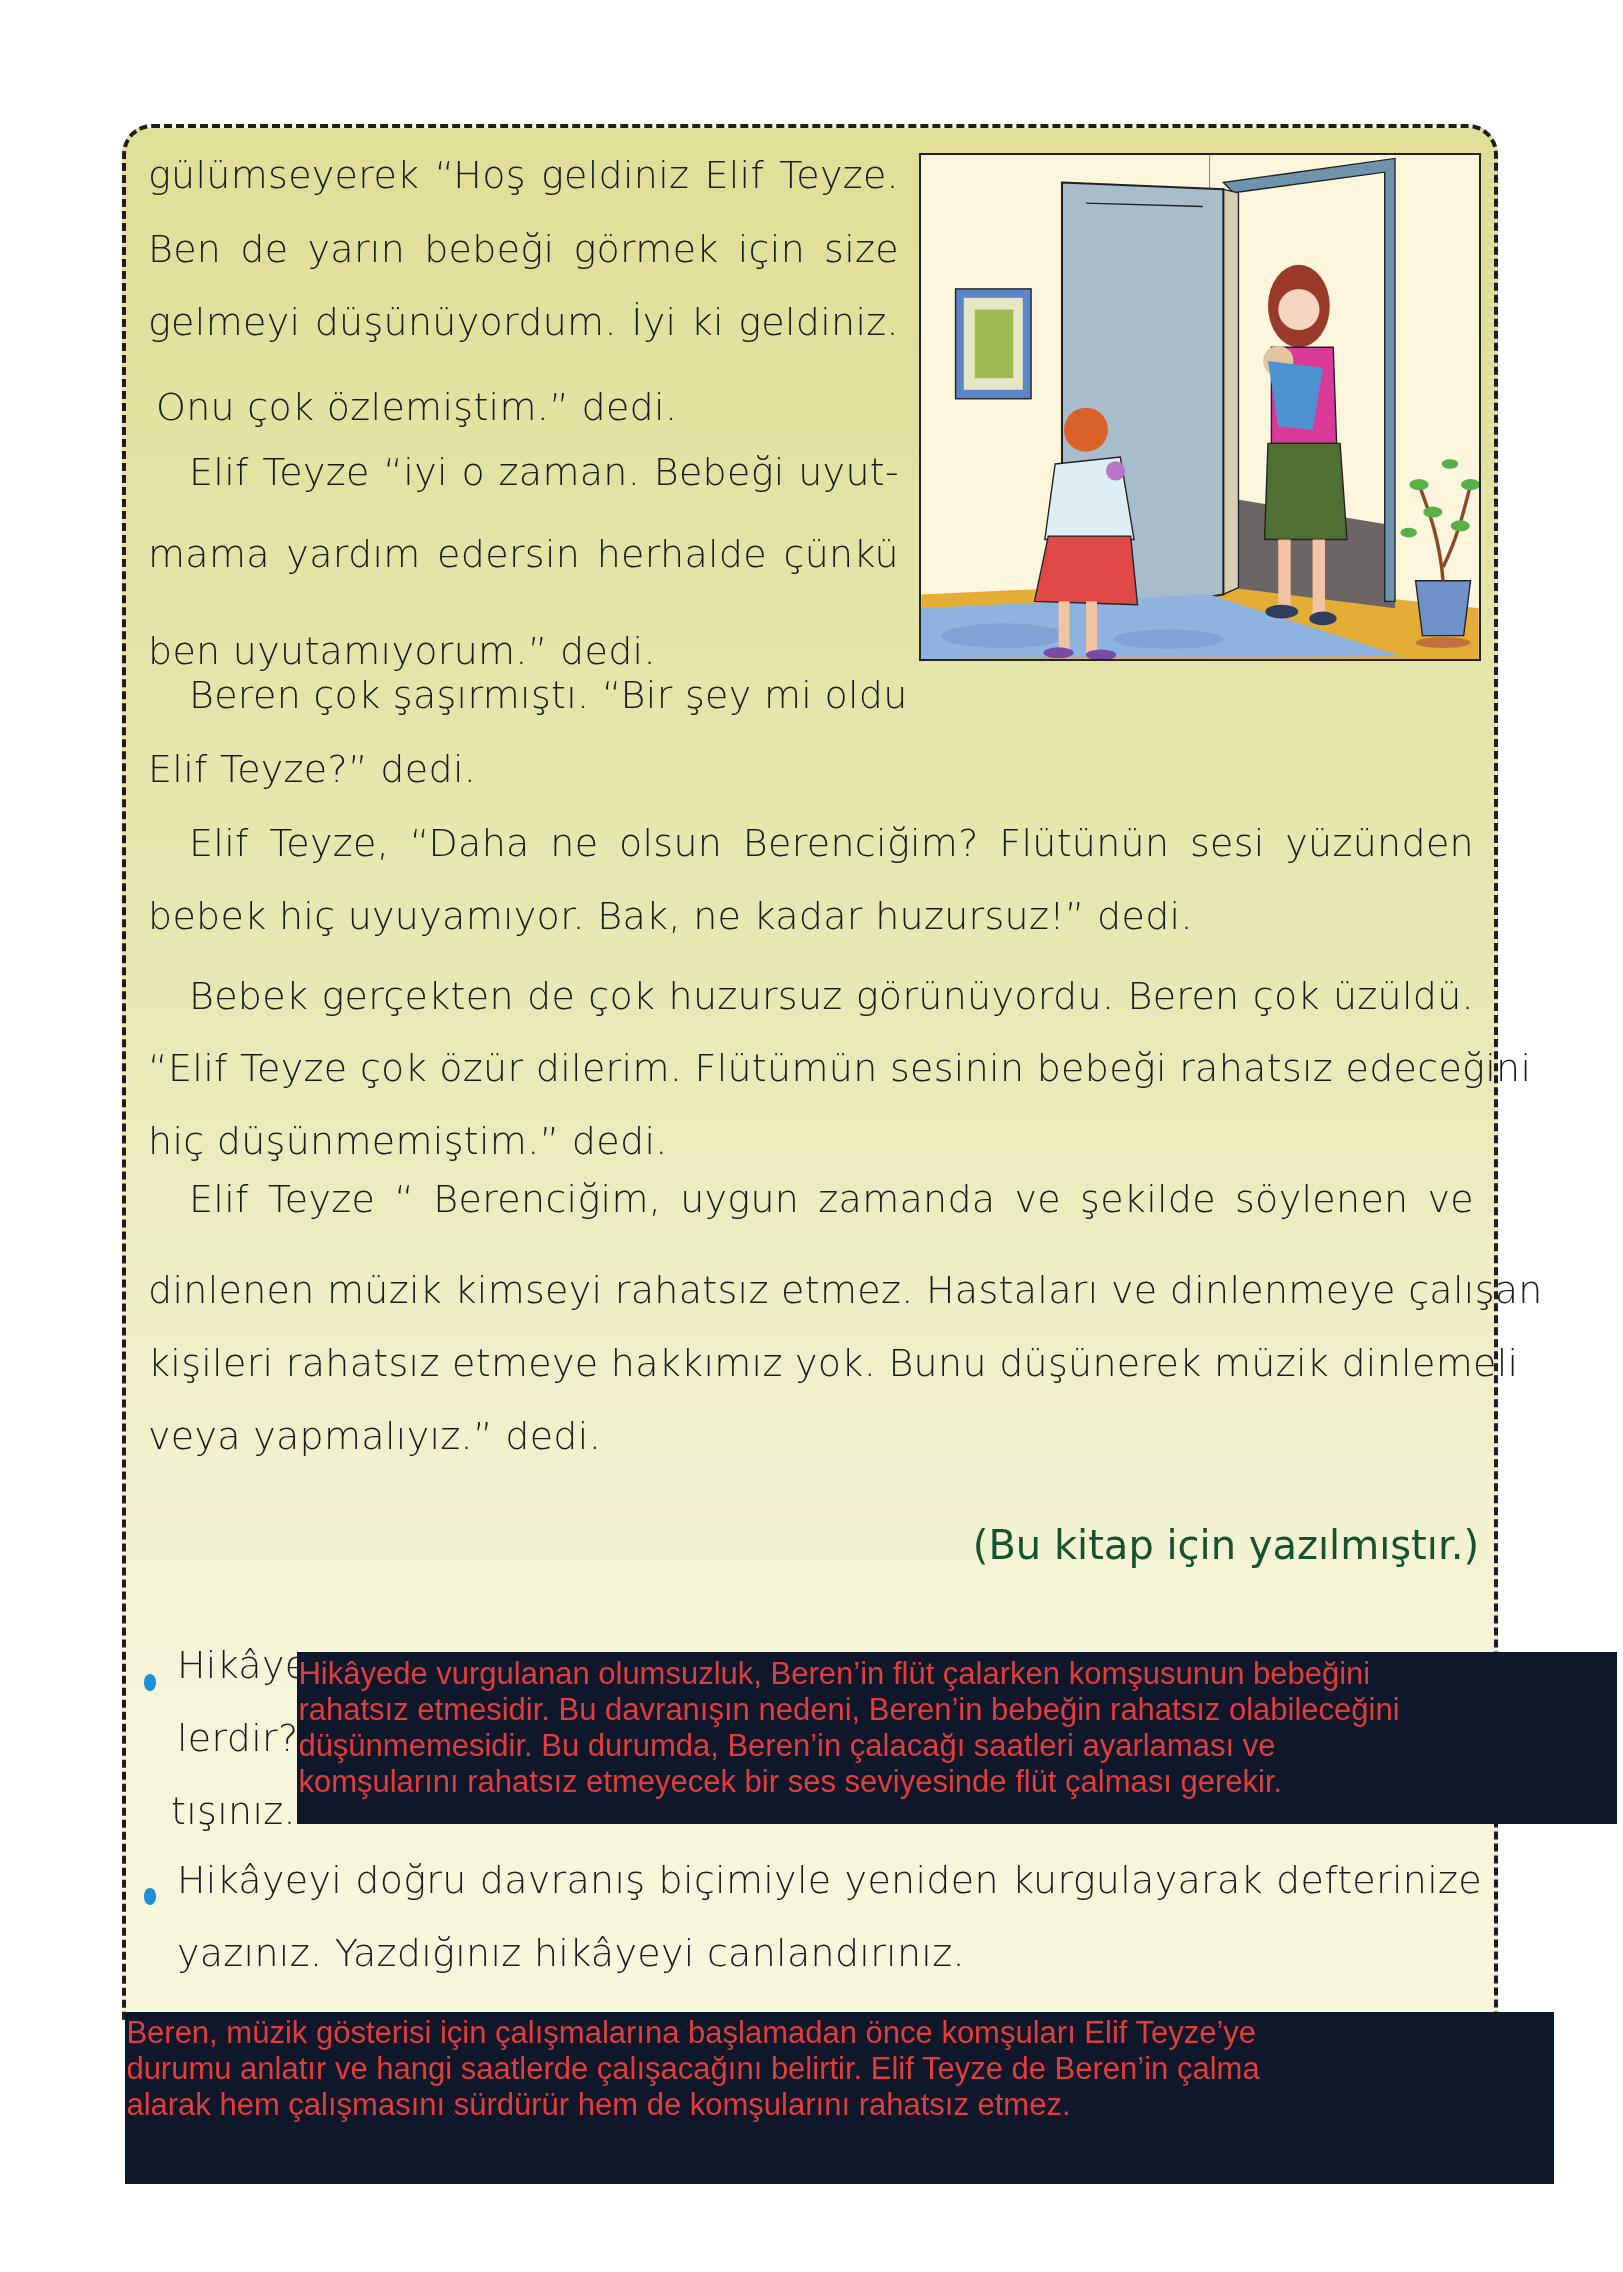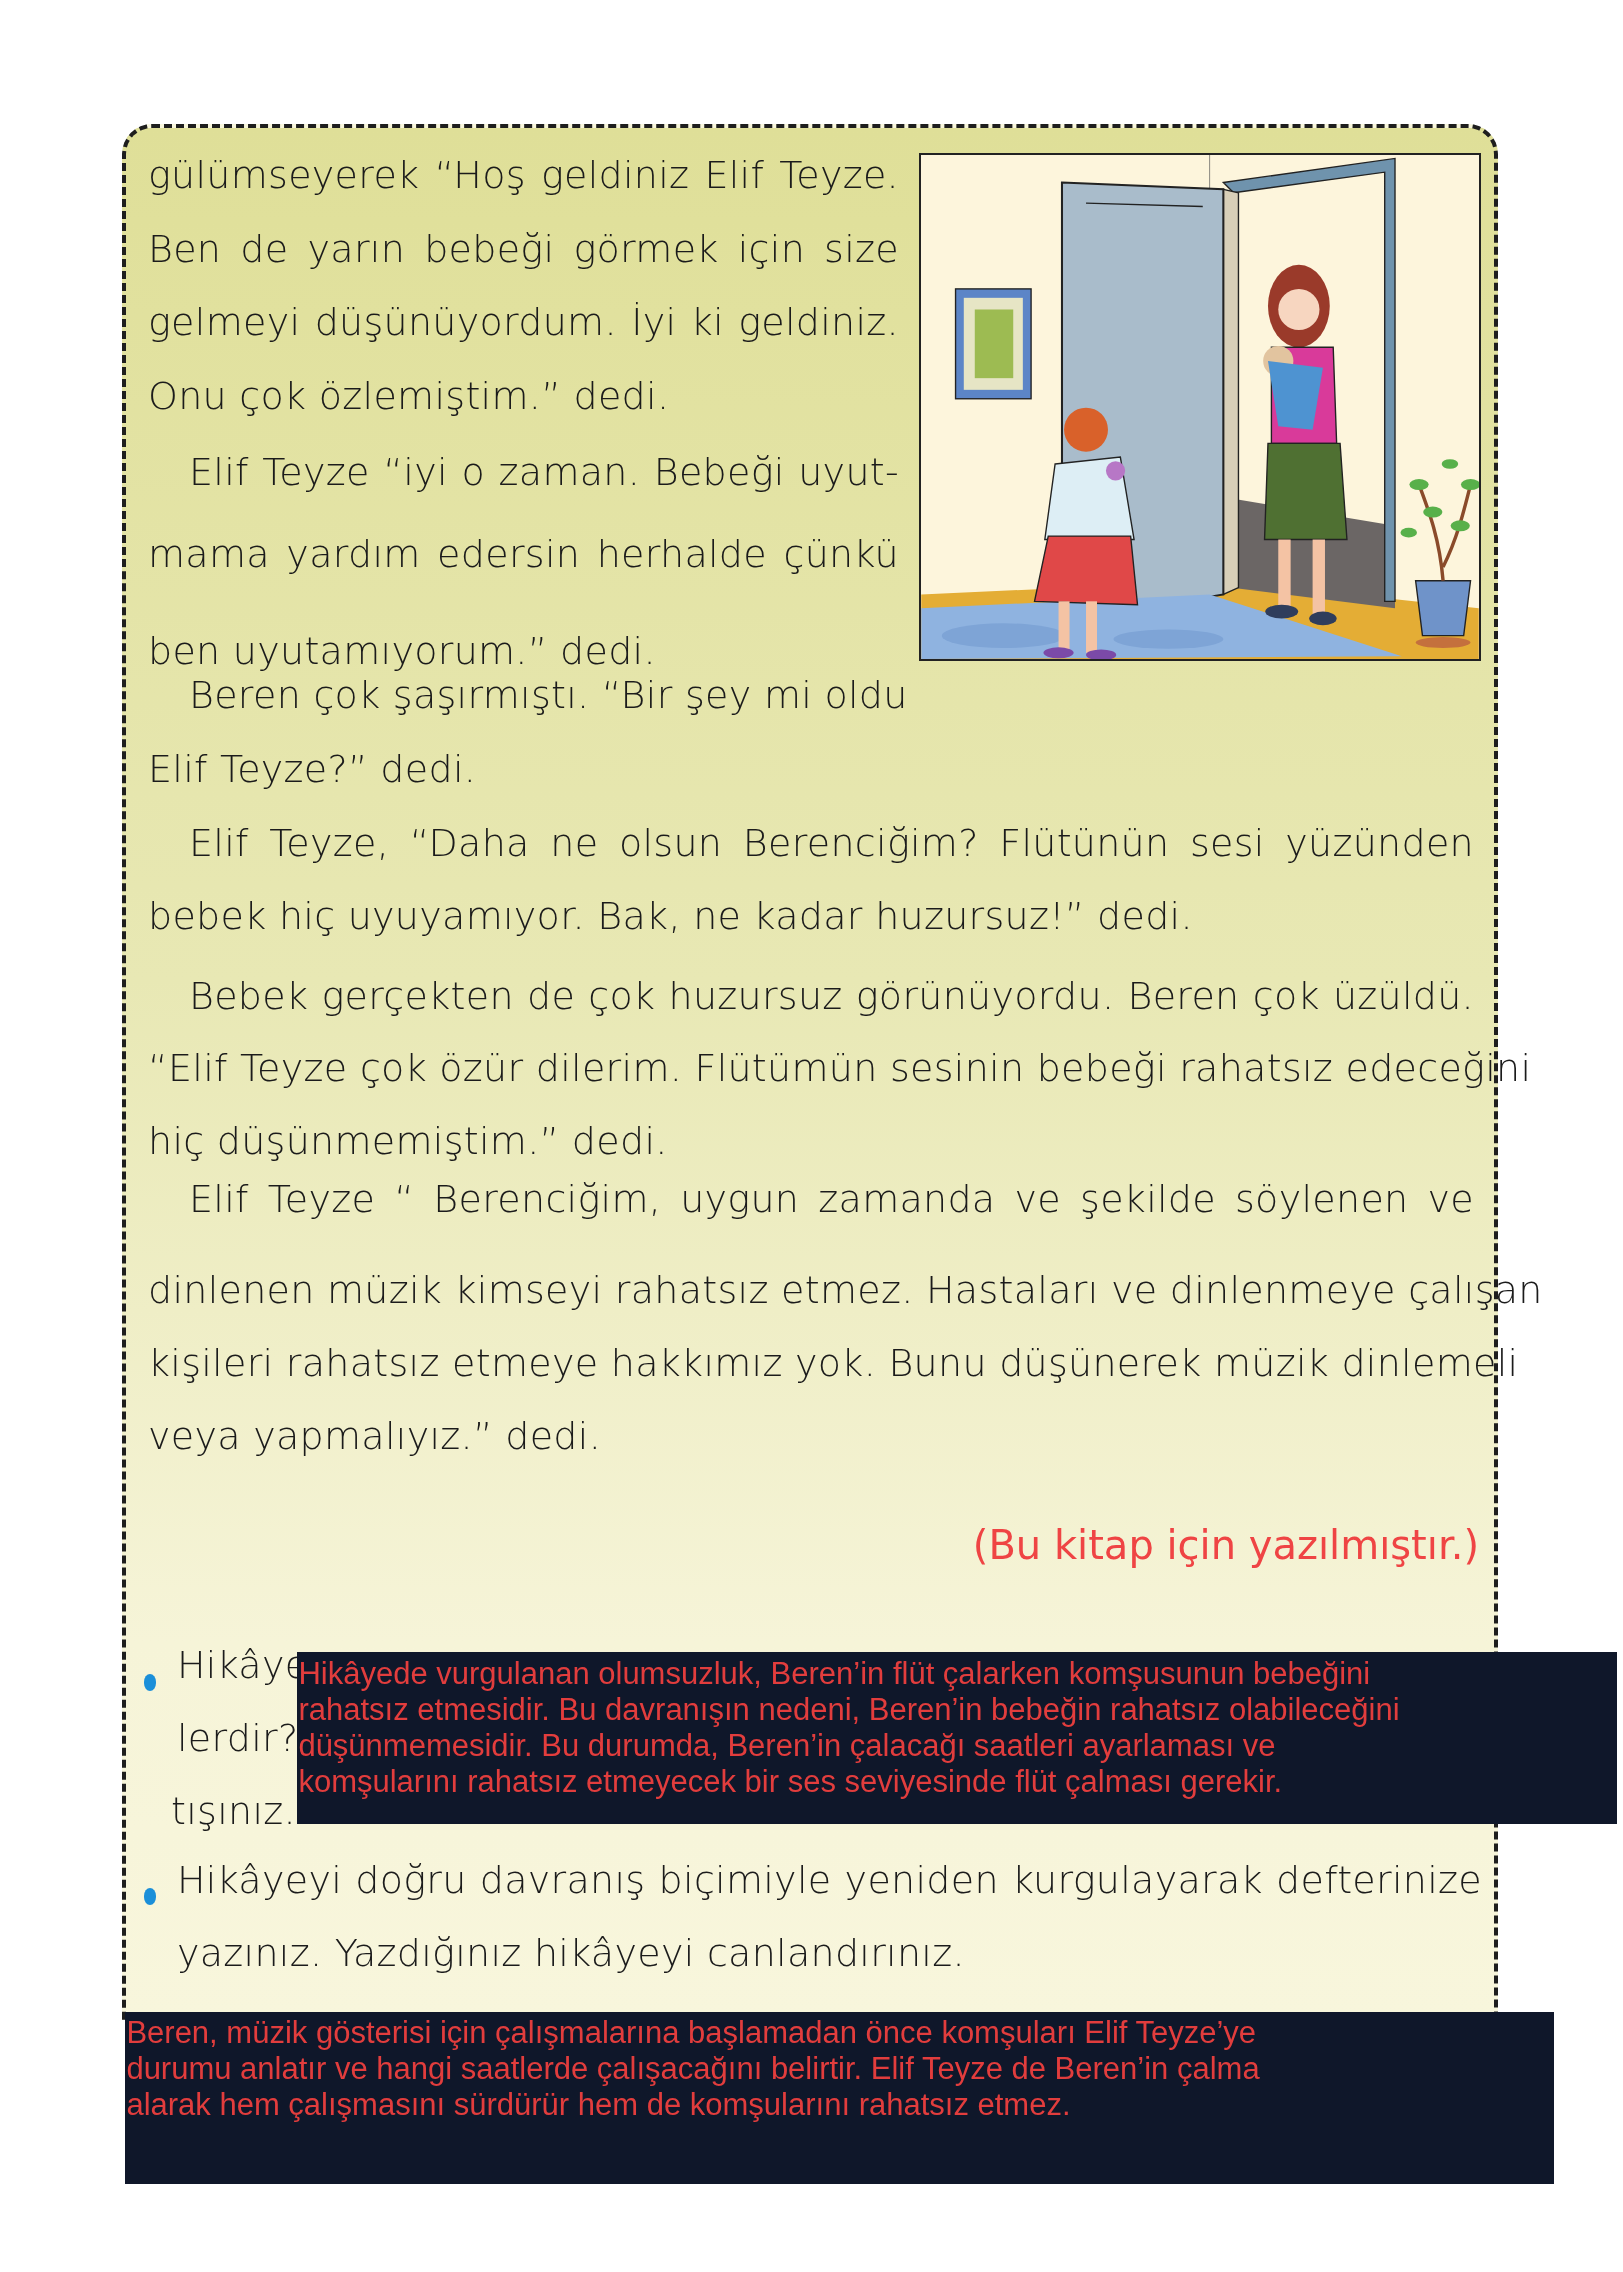--- a/index.html
+++ b/index.html
@@ -42,21 +42,21 @@
       text-align-last: justify;
     }
     .line.last { text-align-last: left; }
     .line.indent { padding-left: 41px; box-sizing: border-box; }
     .caption {
       position: absolute;
       right: 58px;
       top: 1522px;
       font-family: "DejaVu Sans", sans-serif;
       font-size: 40px;
-      color: #ef4444;
+      color: #14532d;
       white-space: nowrap;
     }
     .illustration {
       position: absolute;
       left: 919px;
       top: 153px;
       width: 562px;
       height: 508px;
       border: 2.1px solid #222;
       box-sizing: border-box;
@@ -141,21 +141,21 @@
       <ellipse cx="710" cy="550" rx="12" ry="7"></ellipse>
       <ellipse cx="770" cy="450" rx="12" ry="7"></ellipse>
     </g>
   </svg>
 </div>
 
 <div class="story-text" style="left:148px; top:153px; width:751px;">
   <div class="line" style="top:0px; width:751px;">gülümseyerek “Hoş geldiniz Elif Teyze.</div>
   <div class="line" style="top:74px; width:751px;">Ben de yarın bebeği görmek için size</div>
   <div class="line" style="top:147px; width:751px;">gelmeyi düşünüyordum. İyi ki geldiniz.</div>
-  <div class="line last" style="top:221px; width:751px;">Onu çok özlemiştim.” dedi.</div>
+  <div class="line last" style="top:232px; width:751px;margin-left:8px;">Onu çok özlemiştim.” dedi.</div>
   <div class="line indent" style="top:297px; width:751px;">Elif Teyze “iyi o zaman. Bebeği uyut-</div>
   <div class="line" style="top:371px; width:751px;margin-top:8px;">mama yardım edersin herhalde çünkü</div>
   <div class="line last" style="top:452px; width:751px;margin-top:24px;">ben uyutamıyorum.” dedi.</div>
   <div class="line indent" style="top:520px; width:751px;">Beren çok şaşırmıştı. “Bir şey mi oldu</div>
   <div class="line last" style="top:594px; width:751px;">Elif Teyze?” dedi.</div>
 </div>
 
 <div class="story-text" style="left:148px; top:821px; width:1326px;">
   <div class="line indent" style="top:0px; width:1326px;">Elif Teyze, “Daha ne olsun Berenciğim? Flütünün sesi yüzünden</div>
   <div class="line last" style="top:73px; width:1326px;">bebek hiç uyuyamıyor. Bak, ne kadar huzursuz!” dedi.</div>

